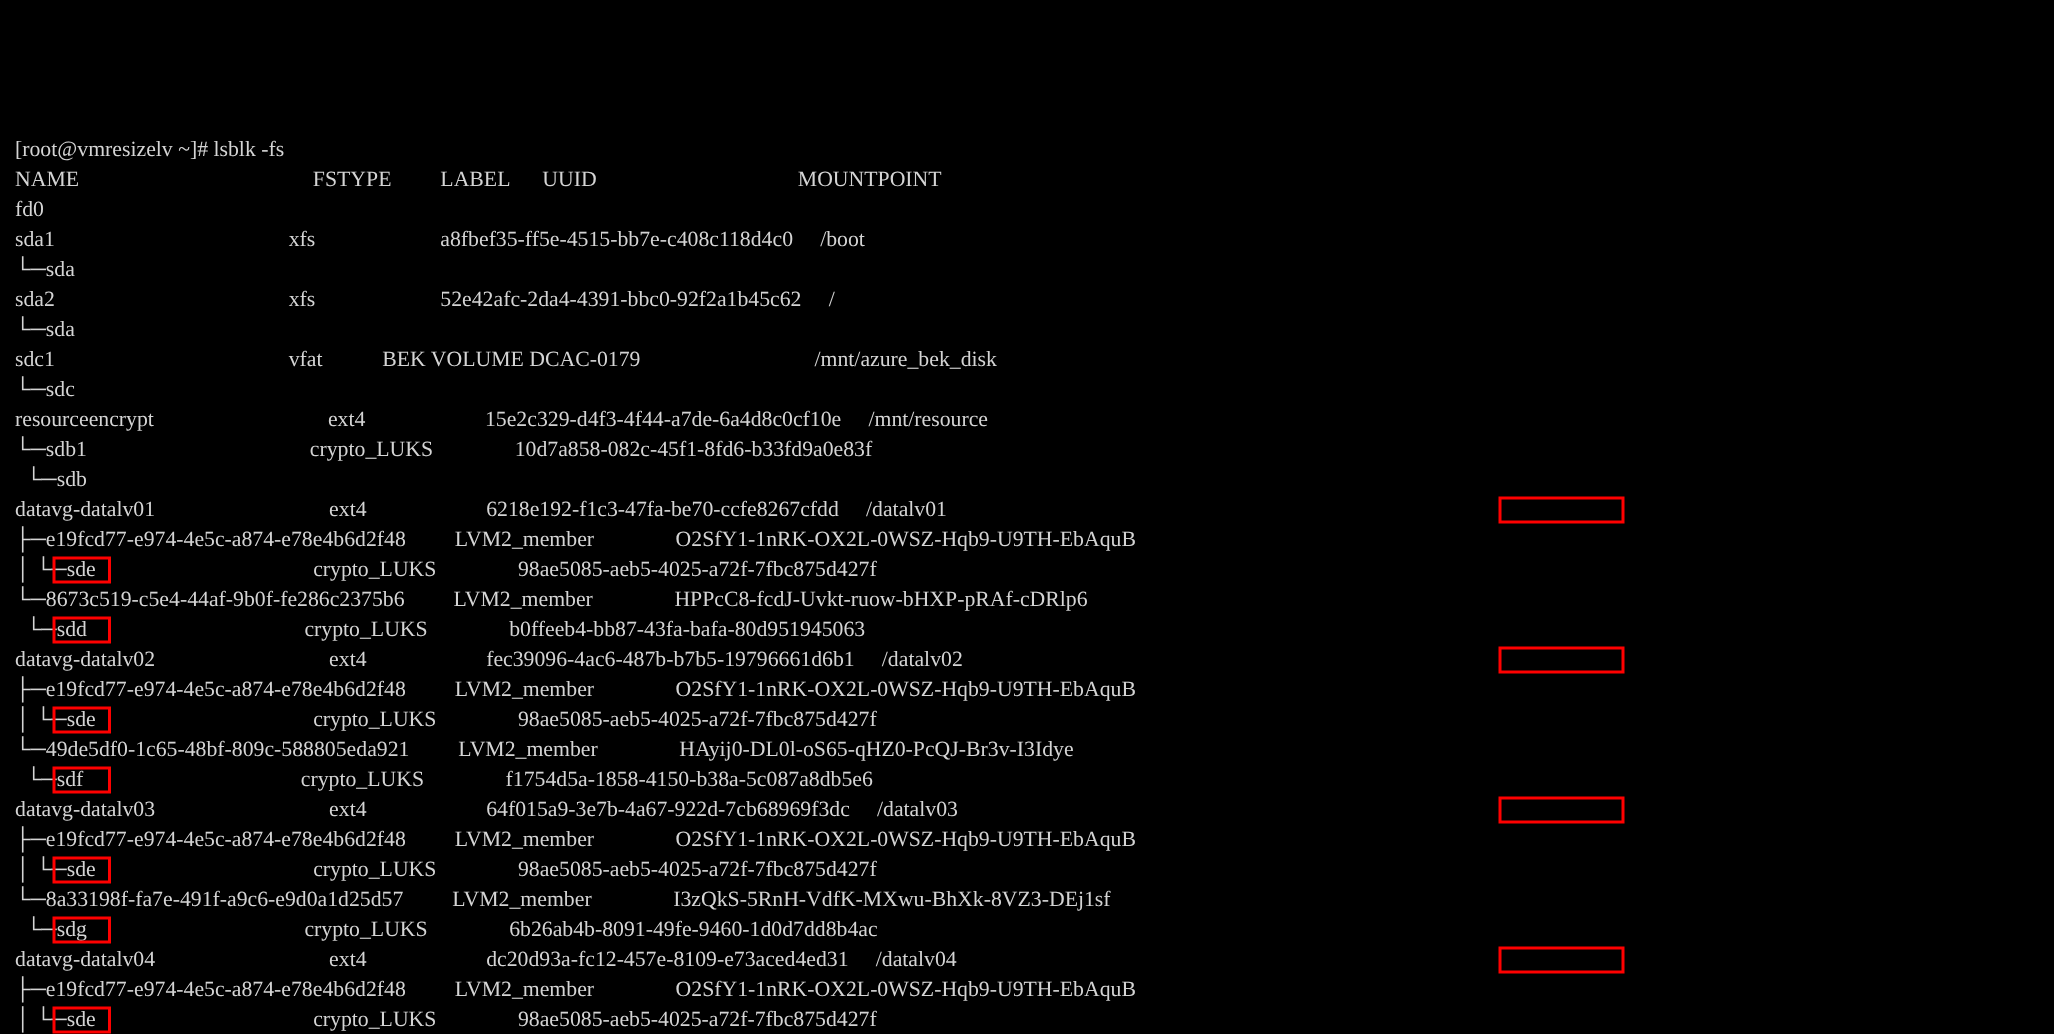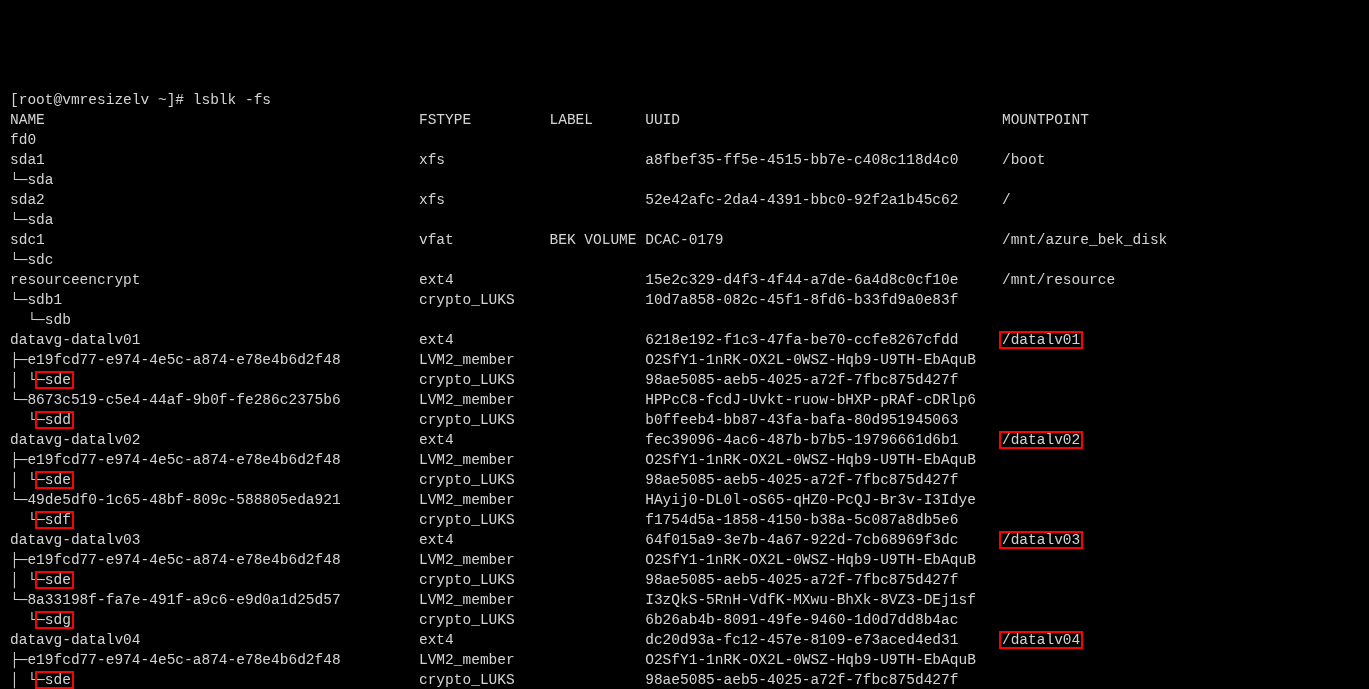--- a/index.html
+++ b/index.html
@@ -10,20 +10,21 @@
       font-size: 14.5px;
       line-height: 20px;
       color: #d4d4d4;
       white-space: pre;
       overflow-x: auto;
     }
     .line {
       display: block;
       white-space: pre;
       position: relative;
+      font-family: Liberation Serif, serif;
     }
     .hbox {
       border: 2px solid #ff0000;
       position: absolute;
       display: inline-block;
       height: 18px;
       box-sizing: border-box;
     }
   </style>
 </head>

